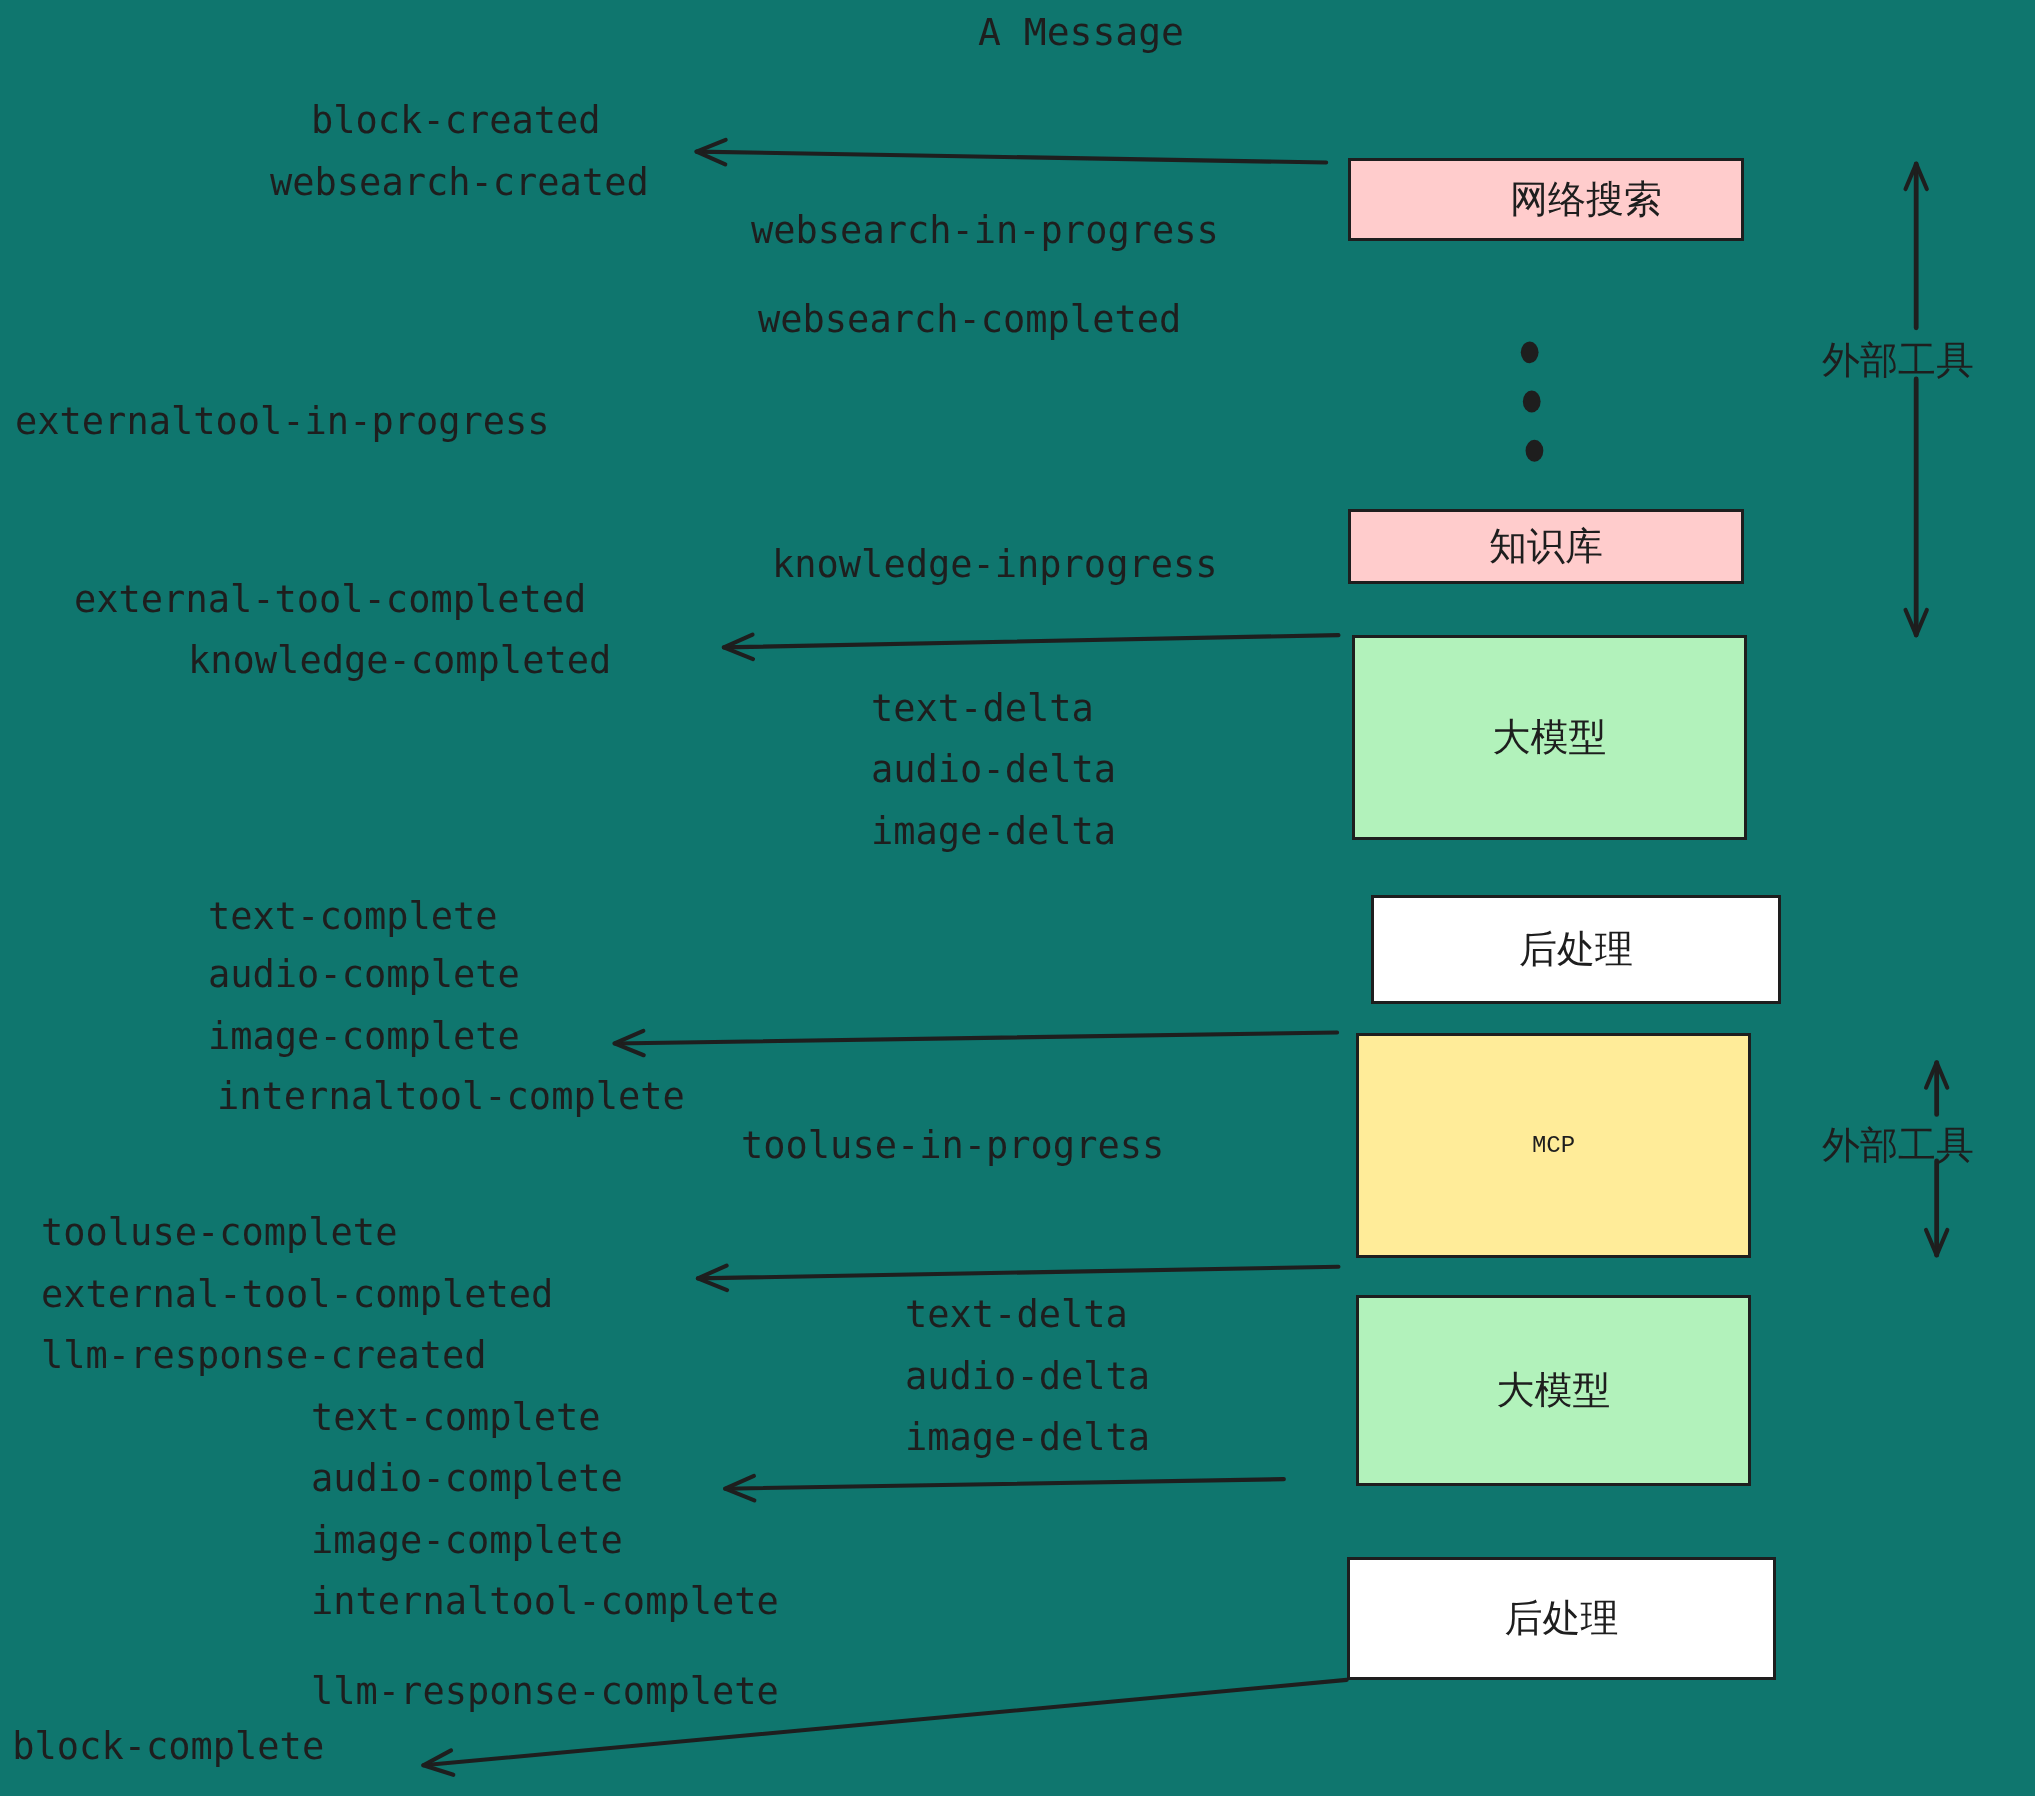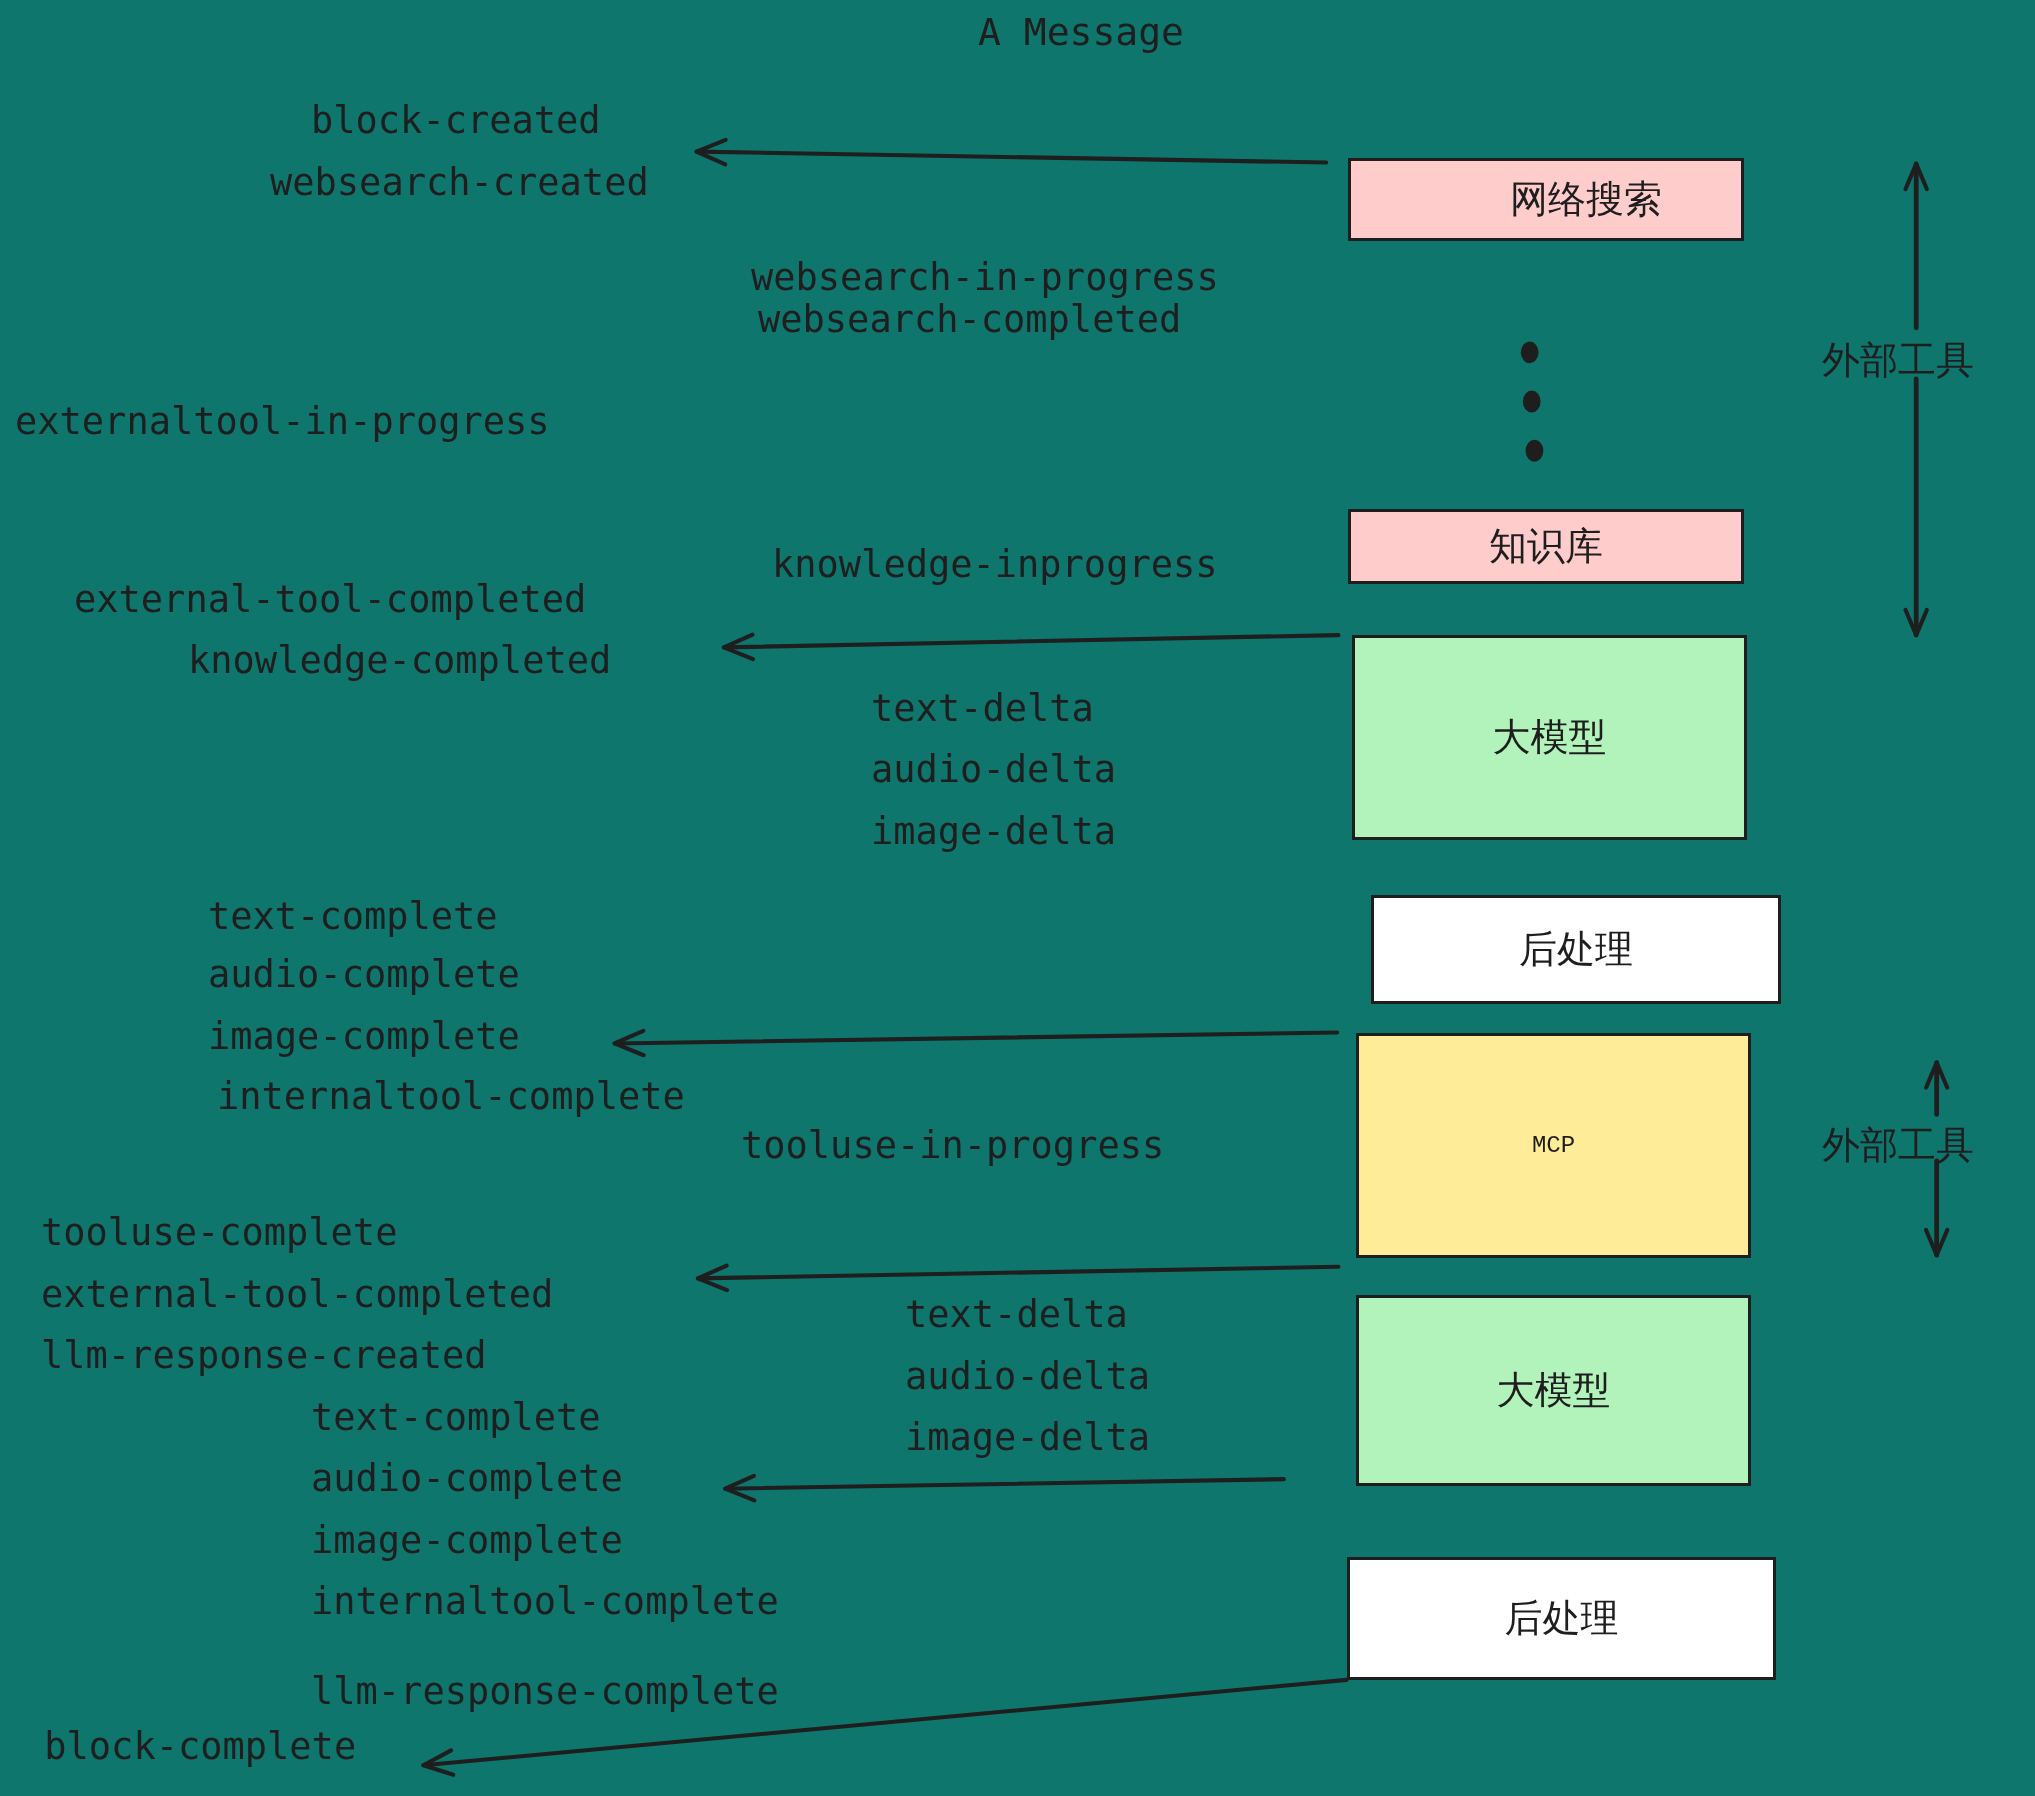--- a/index.html
+++ b/index.html
@@ -91,21 +91,21 @@
     </div>
 
   <div id="sidelabels">
       <div class="sidelbl" style="left: 1822px; top: 335px;">外部工具</div>
       <div class="sidelbl" style="left: 1822px; top: 1120px;">外部工具</div>
     </div>
 
   <div id="events">
       <div class="evt" style="left: 311px; top: 102px; text-align: right;">block-created</div>
       <div class="evt" style="left: 270px; top: 164px;">websearch-created</div>
-      <div class="evt" style="left: 751px; top: 212px; margin-top: 47px;">websearch-in-progress</div>
+      <div class="evt" style="left: 751px; top: 212px;">websearch-in-progress</div>
       <div class="evt" style="left: 758px; top: 301px;">websearch-completed</div>
       <div class="evt" style="left: 15px; top: 403px;">externaltool-in-progress</div>
       <div class="evt" style="left: 772px; top: 546px;">knowledge-inprogress</div>
       <div class="evt" style="left: 74px; top: 581px;">external-tool-completed</div>
       <div class="evt" style="left: 188px; top: 642px;">knowledge-completed</div>
       <div class="evt" style="left: 871px; top: 690px;">text-delta</div>
       <div class="evt" style="left: 871px; top: 751px;">audio-delta</div>
       <div class="evt" style="left: 871px; top: 813px;">image-delta</div>
       <div class="evt" style="left: 208px; top: 898px;">text-complete</div>
       <div class="evt" style="left: 208px; top: 956px;">audio-complete</div>
@@ -116,21 +116,21 @@
       <div class="evt" style="left: 41px; top: 1276px;">external-tool-completed</div>
       <div class="evt" style="left: 41px; top: 1337px;">llm-response-created</div>
       <div class="evt" style="left: 905px; top: 1296px;">text-delta</div>
       <div class="evt" style="left: 905px; top: 1358px;">audio-delta</div>
       <div class="evt" style="left: 905px; top: 1419px;">image-delta</div>
       <div class="evt" style="left: 311px; top: 1399px;">text-complete</div>
       <div class="evt" style="left: 311px; top: 1460px;">audio-complete</div>
       <div class="evt" style="left: 311px; top: 1522px;">image-complete</div>
       <div class="evt" style="left: 311px; top: 1583px;">internaltool-complete</div>
       <div class="evt" style="left: 311px; top: 1645px; margin-top: 28px;">llm-response-complete</div>
-      <div class="evt" style="left: 12.3px; top: 1728px; margin-left: 32px;">block-complete</div>
+      <div class="evt" style="left: 12.3px; top: 1728px;">block-complete</div>
     </div>
 
   <svg class="layer" viewBox="0 0 2980 2630" xmlns="http://www.w3.org/2000/svg">
     <g id="arrowgroup" fill="none" stroke="#1e1e1e" stroke-width="6" stroke-linecap="round" stroke-linejoin="round">
         <line x1="1942" y1="238" x2="1020" y2="222"></line>
         <path d="M 1062.6732396485872 204.82459264255297 L 1020 222 L 1062.0516154542952 240.64568683862504"></path>
         <line x1="1960" y1="930" x2="1060" y2="948"></line>
         <path d="M 1102.0021412608314 929.2431311380294 L 1060 948 L 1102.718527747707 965.0624554817998"></path>
         <line x1="1958" y1="1512" x2="900" y2="1528"></line>
         <path d="M 942.093092910421 1509.448139467033 L 900 1528 L 942.6348303987063 1545.270530879899"></path>

